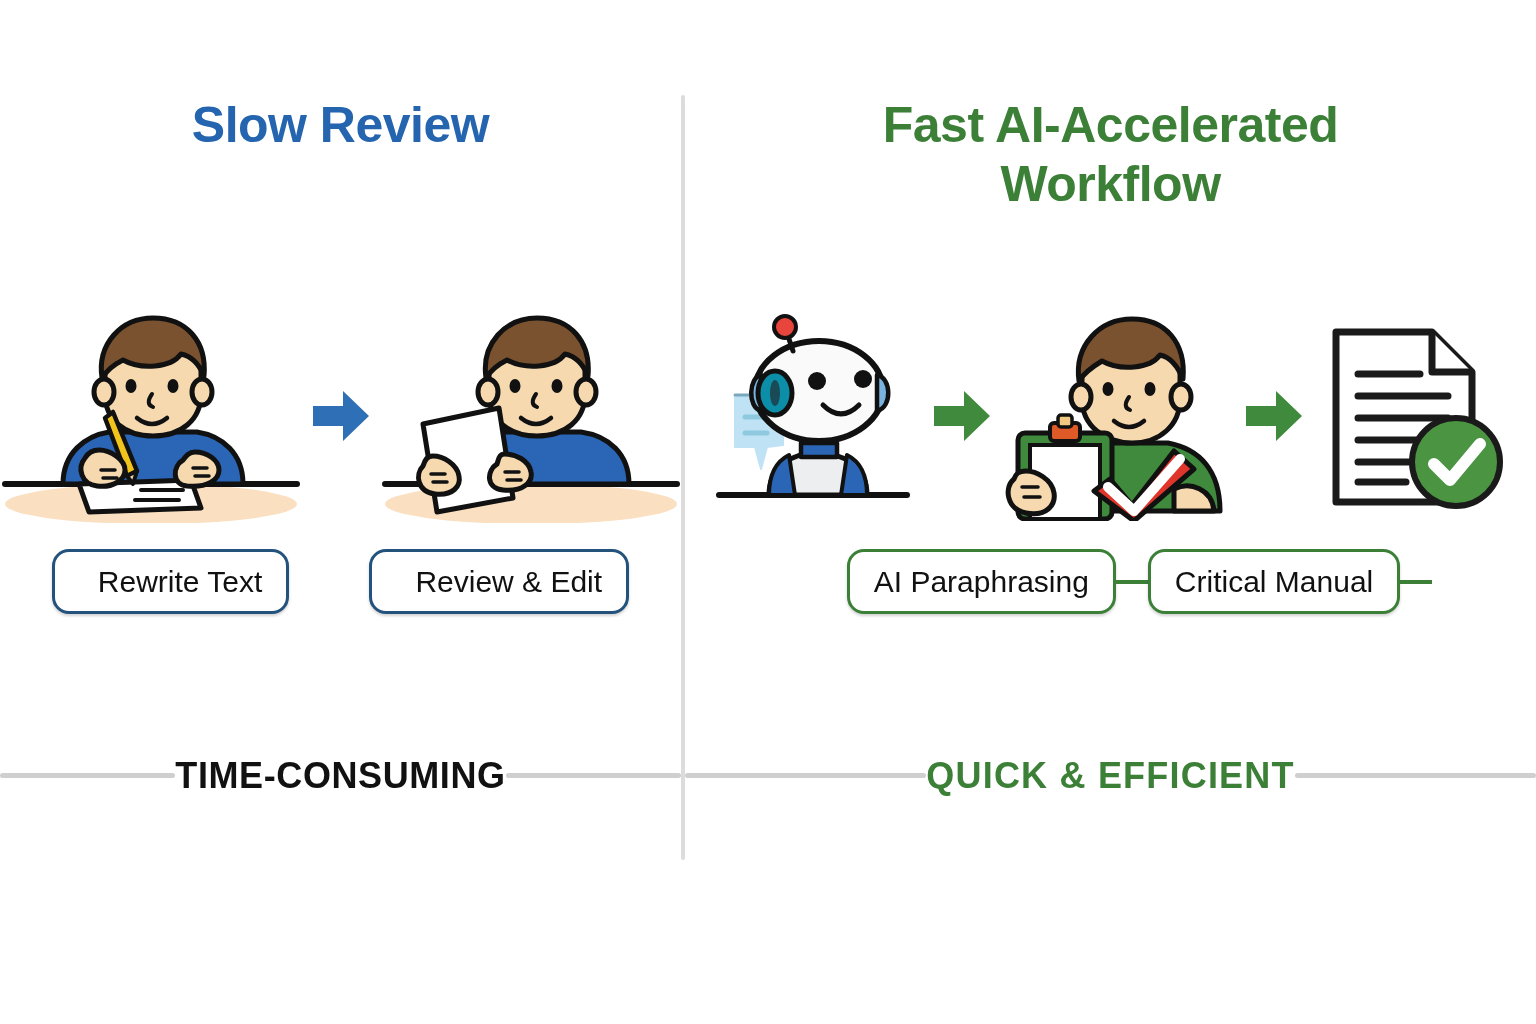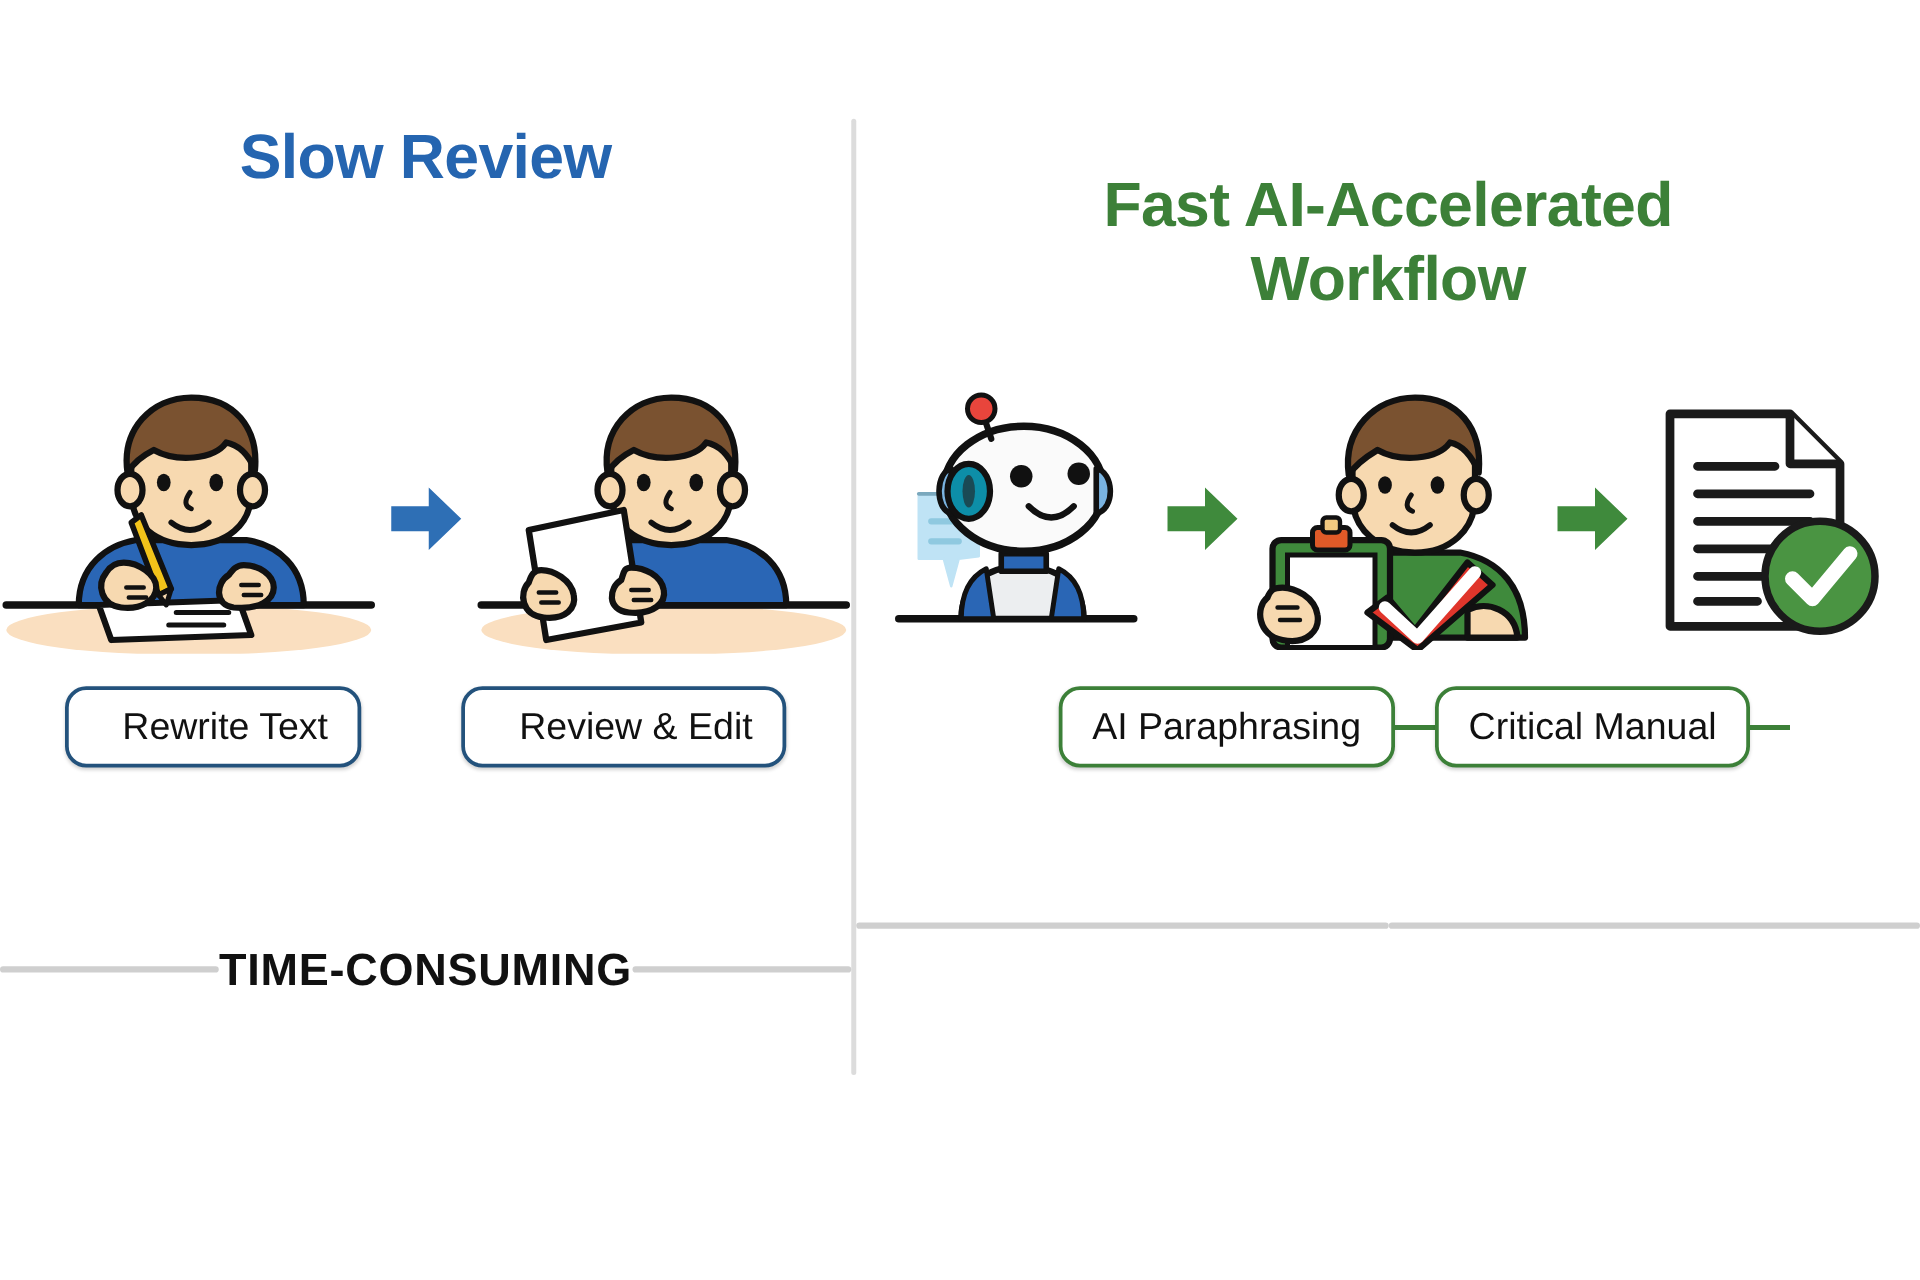--- a/index.html
+++ b/index.html
@@ -45,21 +45,21 @@
     position: absolute;
     top: 96px;
     width: 100%;
     text-align: center;
     font-weight: bold;
     font-size: 50px;
     line-height: 1.18;
     letter-spacing: -0.5px;
   }
   .heading-left  { color: #2565b0; }
-  .heading-right { color: #3c8038; margin-top: 39px; }
+  .heading-right { color: #3c8038; }
   .heading span { display: block; }
 
   
   .scene {
     position: absolute;
     top: 300px;
     height: 235px;
     width: 100%;
     display: flex;
     align-items: center;
@@ -329,17 +329,18 @@
       </div>
       <div class="connector"></div>
       <div class="pill pill-green">
         <span>Critical Manual</span>
       </div>
       <div class="connector"></div>
     </div>
 
     <div class="footer">
       <div class="rule rule-right"></div>
+      <div class="footer-text footer-right-text">QUICK &amp; EFFICIENT</div>
       <div class="rule rule-right"></div>
     </div>
   </div>
 
 </div>
 
 </body></html>

